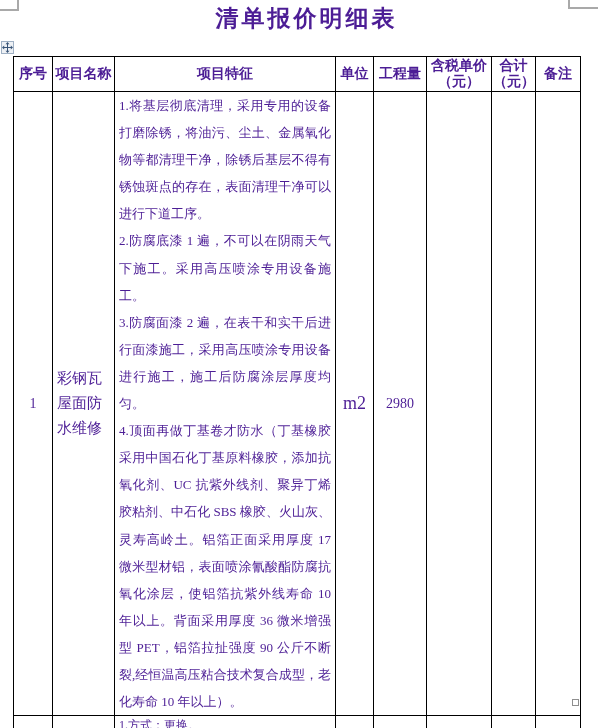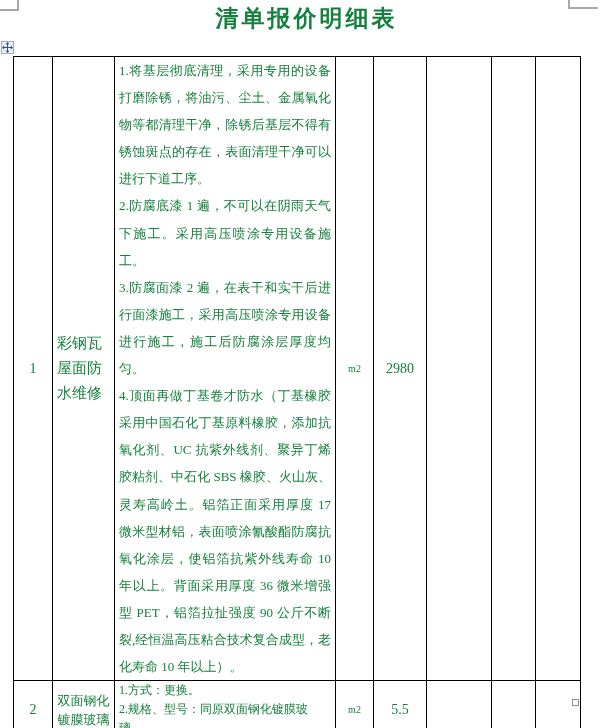--- a/index.html
+++ b/index.html
@@ -1,21 +1,21 @@
 <!DOCTYPE html>
 <html><head>
 <meta charset="utf-8">
 <style>
   html,body{margin:0;padding:0;background:#fff;}
   .page{
     position:relative;
     width:613px;height:728px;
     background:#ffffff;
     font-family:"Liberation Serif","DejaVu Serif",serif;
-    color:#15803d;
+    color:#4c1d95;
     overflow:hidden;
   }
   
   .corner-tl{position:absolute;left:0;top:0;width:17px;height:9px;
     border-right:2px solid #a9a9a9;border-bottom:2px solid #a9a9a9;}
   .corner-tr{position:absolute;left:568px;top:0;width:28px;height:7px;
     border-left:2px solid #a9a9a9;border-bottom:2px solid #a9a9a9;}
   .doc-title{
     position:absolute;left:0;top:3px;width:100%;
     text-align:center;font-size:23px;font-weight:bold;letter-spacing:3px;
@@ -52,21 +52,21 @@
     padding:0 5px;
   }
   .features2{
     vertical-align:middle;text-align:left;
     font-size:12px;line-height:19px;white-space:pre-line;
     padding:0 2px;letter-spacing:0;
   }
   .name-cell{font-size:15px;line-height:25px;white-space:pre-line;text-align:left;}
   .name-cell2{font-size:13px;line-height:19px;white-space:pre-line;text-align:center;}
   .num{font-size:14px;}
-  .unit{font-size:10px;}
+  .unit{font-size:18px;}
   .row1 td{height:543px;}
   .row2 td{height:38px;}
   .note{
     position:absolute;left:42px;top:704px;width:560px;
     font-size:14.5px;letter-spacing:0.5px;
   }
 </style>
 </head>
 <body>
 
@@ -98,20 +98,32 @@
         <col style="width:62px">
         <col style="width:221px">
       <col style="width:38px">
         <col style="width:53px">
         <col style="width:65px">
       <col style="width:44px">
         <col style="width:45px">
     </colgroup>
 
     <tbody>
+        <tr class="hdr">
+      <th>序号</th>
+      <th>项目名称</th>
+      <th>项目特征</th>
+      <th>单位</th>
+      <th>工程量</th>
+      <th>含税单价
+（元）</th>
+      <th>合计
+（元）</th>
+      <th>备注</th>
+    </tr>
 
     <tr class="row1">
       <td class="c num">1</td>
       <td class="name-cell">彩钢瓦
 屋面防
 水维修</td>
       <td class="features">1.将基层彻底清理，采用专用的设备打磨除锈，将油污、尘土、金属氧化物等都清理干净，除锈后基层不得有锈蚀斑点的存在，表面清理干净可以进行下道工序。
 2.防腐底漆 1 遍，不可以在阴雨天气下施工。采用高压喷涂专用设备施工。
 3.防腐面漆 2 遍，在表干和实干后进行面漆施工，采用高压喷涂专用设备进行施工，施工后防腐涂层厚度均匀。
 4.顶面再做丁基卷才防水（丁基橡胶采用中国石化丁基原料橡胶，添加抗氧化剂、UC 抗紫外线剂、聚异丁烯胶粘剂、中石化 SBS 橡胶、火山灰、灵寿高岭土。铝箔正面采用厚度 17 微米型材铝，表面喷涂氰酸酯防腐抗氧化涂层，使铝箔抗紫外线寿命 10 年以上。背面采用厚度 36 微米增强型 PET，铝箔拉扯强度 90 公斤不断裂,经恒温高压粘合技术复合成型，老化寿命 10 年以上）。</td>

